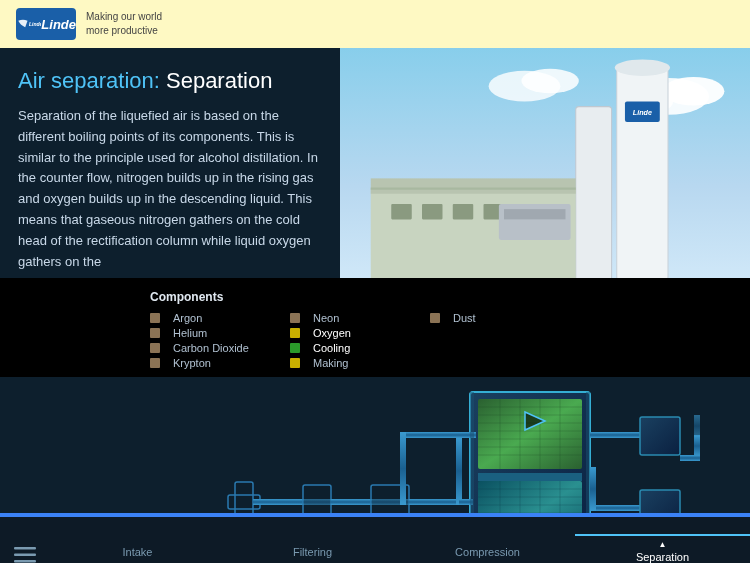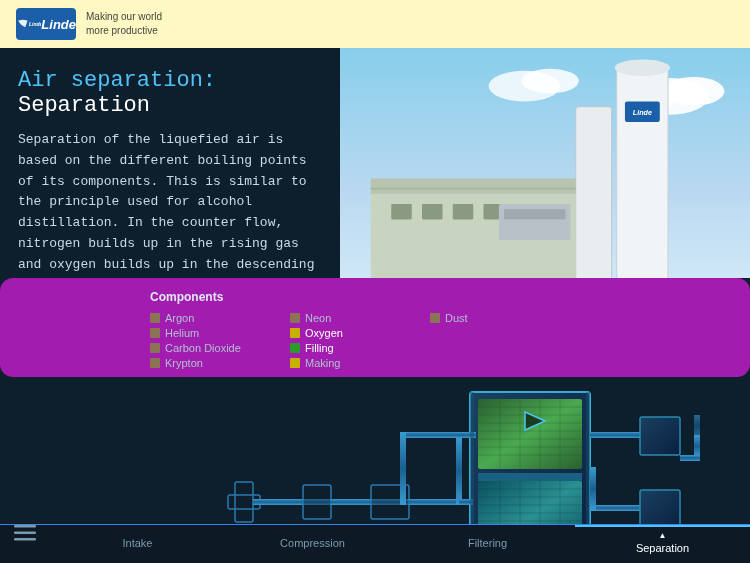--- a/index.html
+++ b/index.html
@@ -47,21 +47,20 @@
       font-size: 10px;
       color: #444;
       line-height: 1.4;
     }
 
     
     #left-panel {
       width: 340px;
       padding: 20px 18px;
       flex-shrink: 0;
-      font-family: Liberation Mono, monospace;
     }
     #article-title {
       font-size: 22px;
       font-weight: normal;
       color: #fff;
       margin-bottom: 12px;
     }
     #article-title .label {
       color: #4fc3f7;
     }
@@ -77,42 +76,41 @@
     
     #right-panel {
       flex: 1;
       background: linear-gradient(135deg, #b8d4e8 0%, #7ab0d0 30%, #5a9ec0 50%, #3a8ab0 70%, #2a6a90 100%);
       position: relative;
       overflow: hidden;
     }
 
     
     #components-section {
-      background: #a21caf;
+      background: #000000;
       padding: 12px 20px 8px 20px;
       position: relative;
-      border-radius: 13px;
     }
     #components-title {
       font-size: 12px;
       font-weight: bold;
       color: #e0e8f0;
       margin-bottom: 8px;
       margin-left: 130px;
     }
     #components-grid {
       display: grid;
       grid-template-columns: 130px 130px 130px;
       gap: 3px 10px;
       margin-left: 130px;
     }
     .component-item {
       display: flex;
       align-items: center;
-      gap: 5px;
+      gap: 13px;
       font-size: 11px;
       color: #b0c0d0;
     }
     .component-item.active {
       color: #fff;
       font-weight: normal;
     }
     .comp-dot {
       width: 10px;
       height: 10px;
@@ -123,25 +121,25 @@
     
     #diagram-area {
       position: relative;
       height: 200px;
       background: #0d1f2d;
       overflow: hidden;
     }
 
     
     #footer {
-      height: 39px;
+      height: 50px;
       background: #0d1a26;
-      border-top: 1px solid #3b82f6;
-      display: flex;
-      align-items: flex-start;
+      border-top: 4px solid #3b82f6;
+      display: flex;
+      align-items: flex-end;
     }
     #menu-icon-btn {
       width: 50px;
       display: flex;
       align-items: center;
       justify-content: center;
       cursor: pointer;
       flex-shrink: 0;
     }
     #nav-tabs {
@@ -312,21 +310,21 @@
             <span>Oxygen</span>
           </div>
           <div class="component-item"></div>
 
           <div class="component-item">
             <div class="comp-dot" style="background:#8B7355;"></div>
             <span>Carbon Dioxide</span>
           </div>
           <div class="component-item active">
             <div class="comp-dot" style="background:#2a9a2a;"></div>
-            <span>Filling</span>
+            <span>Cooling</span>
           </div>
           <div class="component-item"></div>
 
           <div class="component-item">
             <div class="comp-dot" style="background:#8B7355;"></div>
             <span>Krypton</span>
           </div>
           <div class="component-item">
             <div class="comp-dot" style="background:#c8b000;"></div>
             <span>Making</span>
@@ -452,24 +450,24 @@
         <rect y="0" width="22" height="2.5" rx="1" fill="#7a9ab0"></rect>
         <rect y="6.5" width="22" height="2.5" rx="1" fill="#7a9ab0"></rect>
         <rect y="13" width="22" height="2.5" rx="1" fill="#7a9ab0"></rect>
       </svg>
     </div>
     <div id="nav-tabs">
       <div class="nav-tab">
         <span>Intake</span>
       </div>
       <div class="nav-tab">
+        <span>Filtering</span>
+      </div>
+      <div class="nav-tab">
         <span>Compression</span>
-      </div>
-      <div class="nav-tab">
-        <span>Filtering</span>
       </div>
       <div class="nav-tab active">
         <span class="chevron">▲</span>
         <span>Separation</span>
       </div>
     </div>
   </div>
 </div>
 
 </body></html>

